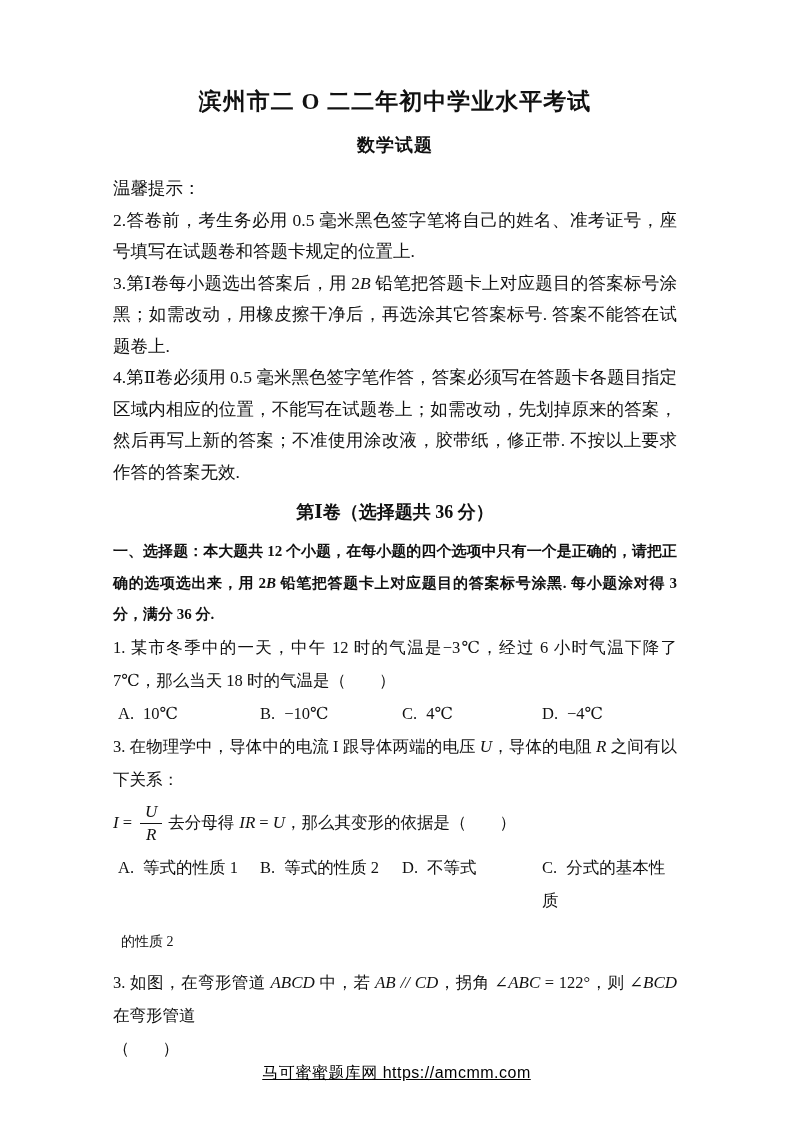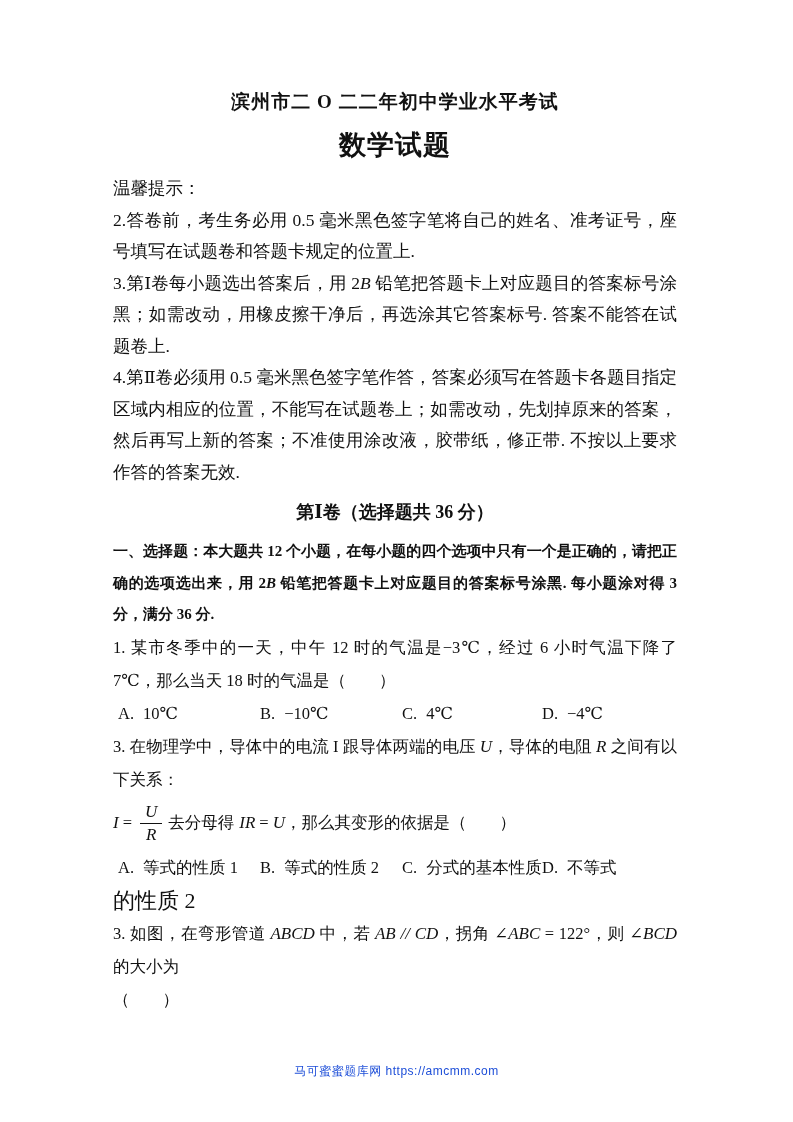--- a/index.html
+++ b/index.html
@@ -14,29 +14,29 @@
     overflow: hidden;
     font-family: "Liberation Serif", "DejaVu Serif", serif;
     color: #111111;
   }
   .content {
     padding: 86px 116px 0 113px;
   }
   .doc-title {
     margin: 0 0 12px 0;
     text-align: center;
-    font-size: 19px;
+    font-size: 23px;
     font-weight: 700;
     line-height: 32px;
     letter-spacing: 1px;
   }
   .doc-subtitle {
     margin: 0 0 13px 0;
     text-align: center;
-    font-size: 27px;
+    font-size: 18px;
     font-weight: 700;
     line-height: 30px;
     letter-spacing: 1px;
   }
   .notice p {
     margin: 0;
     font-size: 17.5px;
     font-weight: 400;
     line-height: 31.5px;
     text-align: justify;
@@ -90,34 +90,35 @@
     margin: 0 6px 0 4px;
     vertical-align: middle;
   }
   .frac .num {
     border-bottom: 1.3px solid #111;
     padding: 0 5px 1px 5px;
   }
   .frac .den { padding-top: 1px; }
   .eq-sign { margin: 0 4px; }
   .overflow-line {
-    margin: 0;
-    font-size: 22px;
+    margin: 8px;
+    font-size: 14px;
     line-height: 33px;
   }
   .footer-watermark {
     position: absolute;
     left: 0;
     right: 0;
     top: 1063px;
     text-align: center;
     font-family: "Liberation Sans", "DejaVu Sans", sans-serif;
-    font-size: 12px;
-    color: #1d4ed8;
+    font-size: 16px;
+    color: #000000;
     letter-spacing: 0.5px;
+    text-decoration: underline;
   }
 </style>
 </head>
 <body>
 
 <div class="content">
 
   <h1 class="doc-title">滨州市二 O 二二年初中学业水平考试</h1>
   <h2 class="doc-subtitle">数学试题</h2>
 
@@ -155,28 +156,28 @@
       <span>去分母得</span>
       <span class="math-var" style="margin-left:5px">IR</span>
       <span class="eq-sign">=</span>
       <span class="math-var">U</span>
       <span>，那么其变形的依据是（　　）</span>
     </div>
 
     <div class="options-row">
       <span class="option"><span class="opt-label">A.</span><span>等式的性质 1</span></span>
       <span class="option"><span class="opt-label">B.</span><span>等式的性质 2</span></span>
+      <span class="option"><span class="opt-label">D.</span><span>不等式</span></span>
       <span class="option"><span class="opt-label">C.</span><span>分式的基本性质</span></span>
-      <span class="option"><span class="opt-label">D.</span><span>不等式</span></span>
     </div>
     <p class="overflow-line">的性质 2</p>
   </div>
 
   <div class="question">
-    <p class="q-text"><span>3. 如图，在弯形管道 </span><span class="math-var">ABCD</span><span> 中，若 </span><span class="math-var">AB // CD</span><span>，拐角 </span><span>∠</span><span class="math-var">ABC</span><span> = 122°，则 </span><span>∠</span><span class="math-var">BCD</span><span> 的大小为</span></p>
+    <p class="q-text"><span>3. 如图，在弯形管道 </span><span class="math-var">ABCD</span><span> 中，若 </span><span class="math-var">AB // CD</span><span>，拐角 </span><span>∠</span><span class="math-var">ABC</span><span> = 122°，则 </span><span>∠</span><span class="math-var">BCD</span><span> 在弯形管道</span></p>
     <p class="q-text">（　　）</p>
   </div>
 
 </div>
 
 <div class="footer-watermark">
   <span>马可蜜蜜题库网 https://amcmm.com</span>
 </div>
 
 </body></html>

